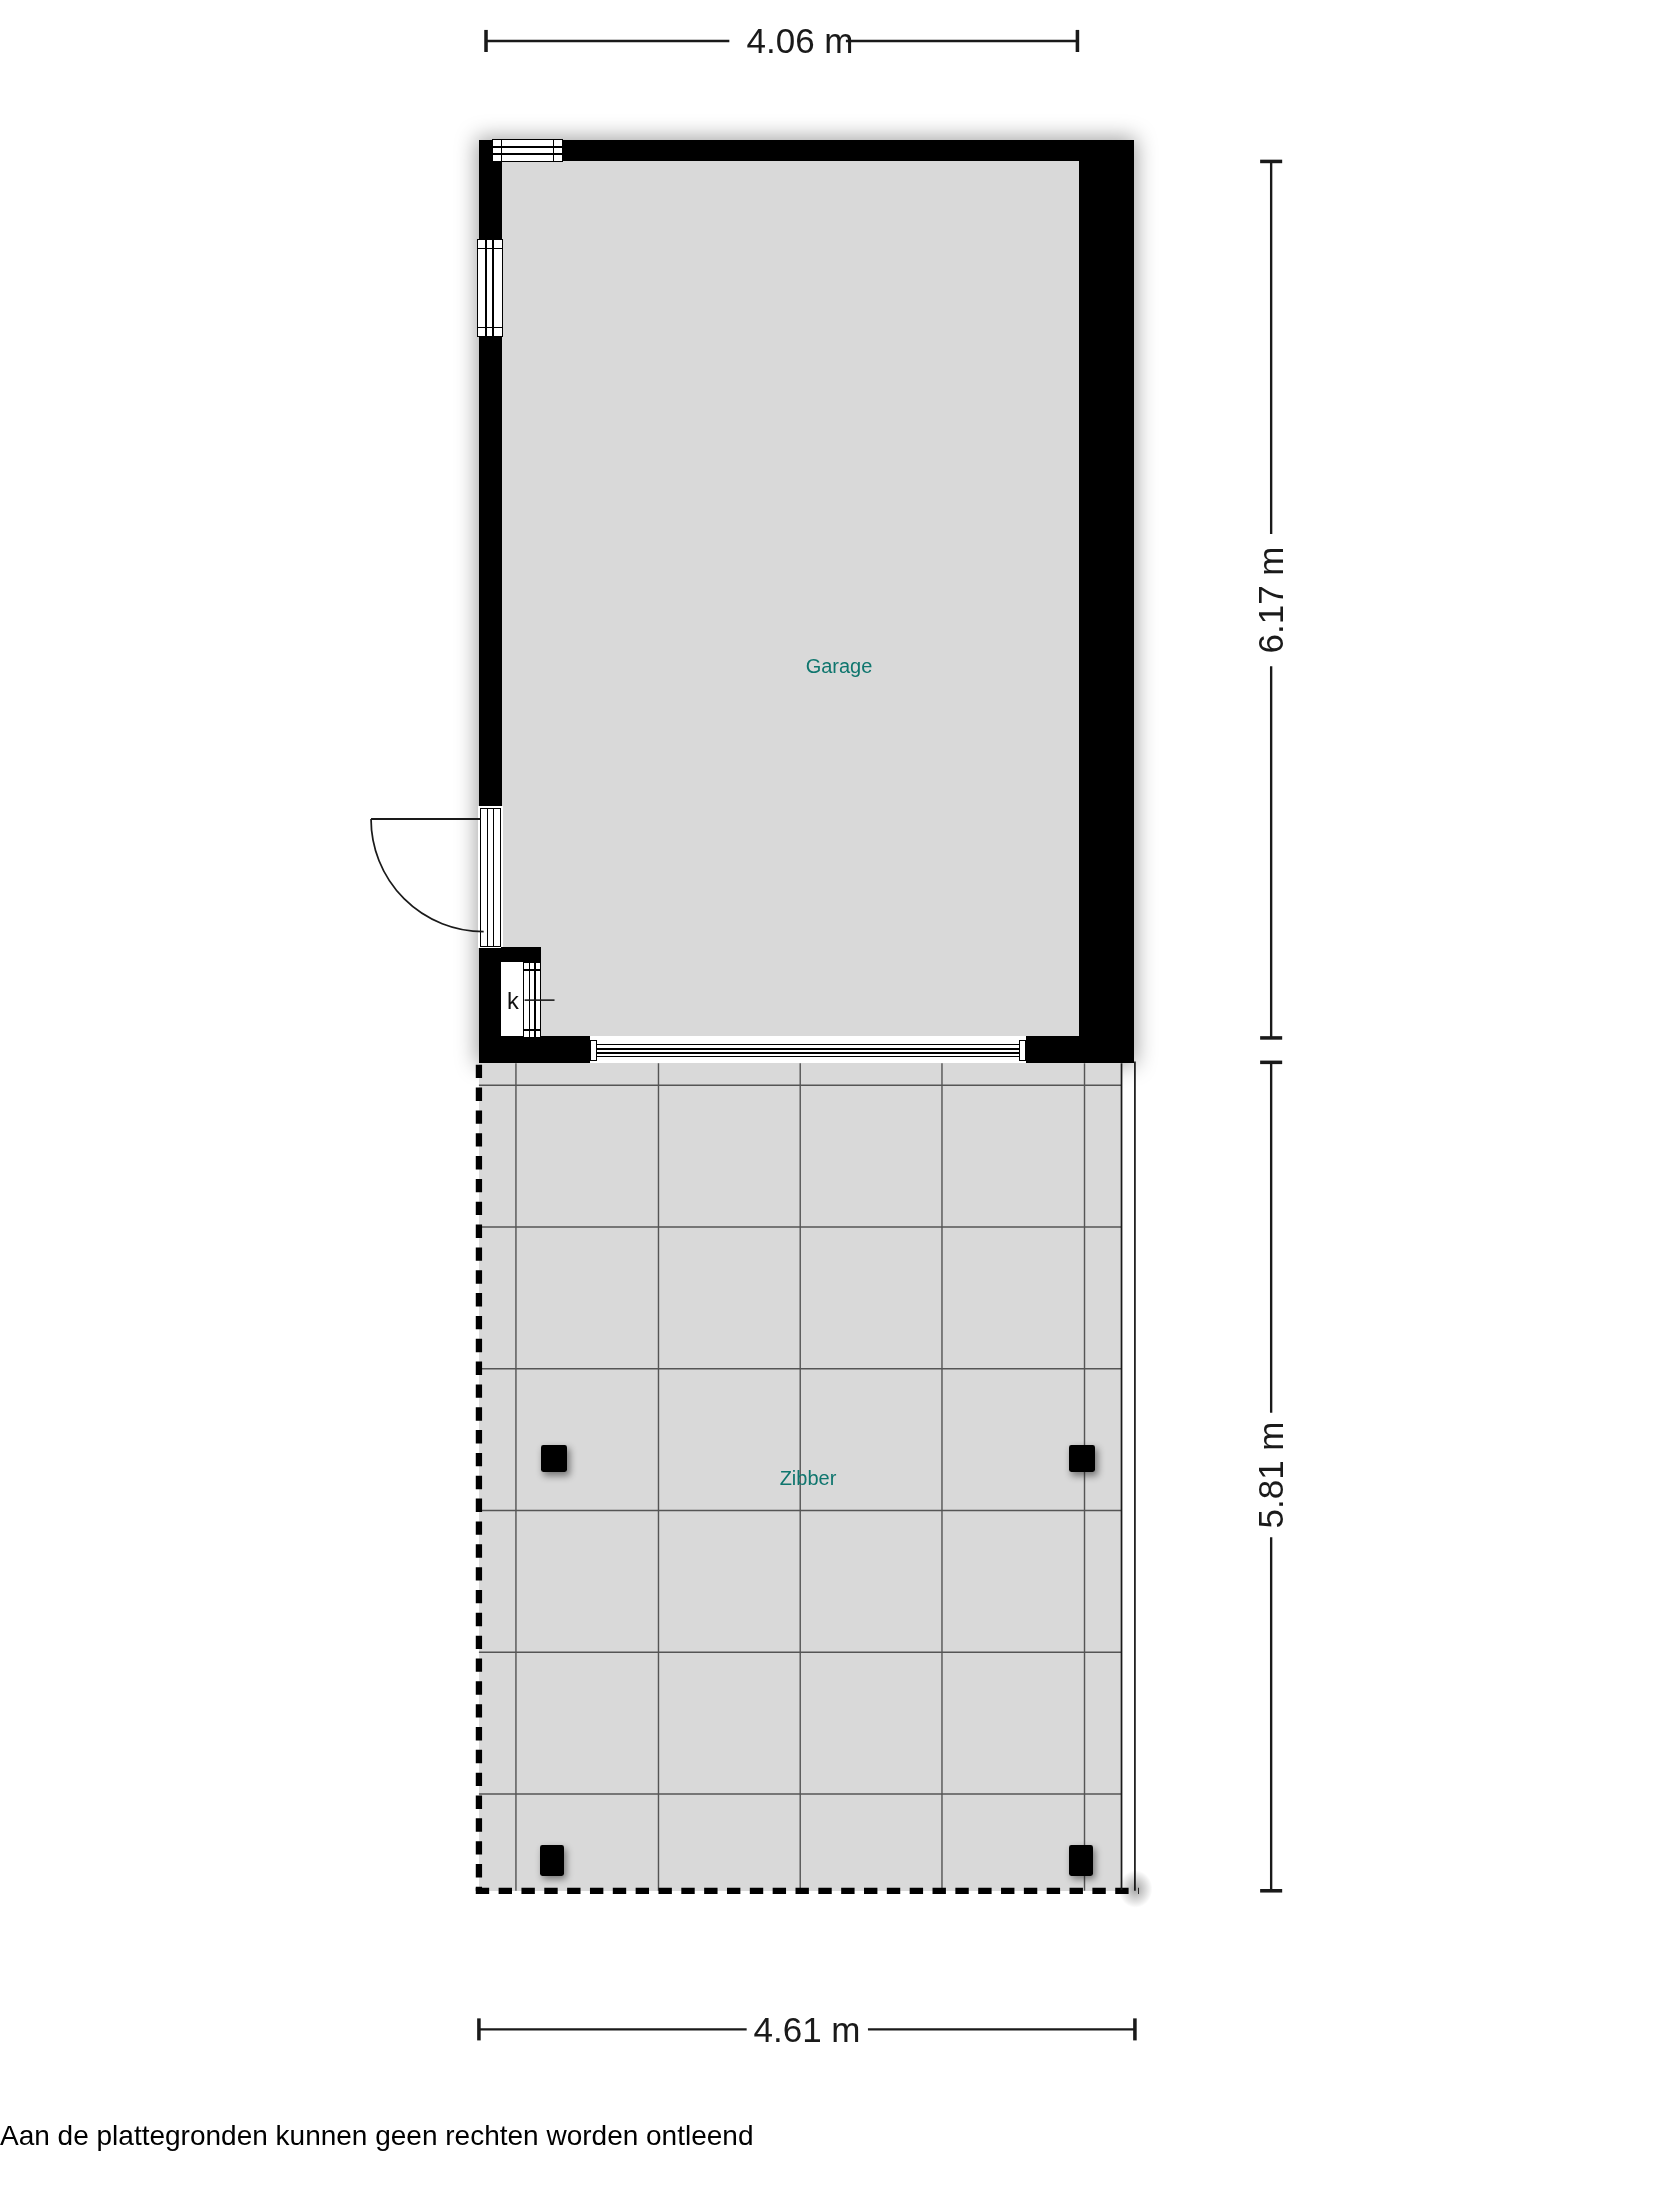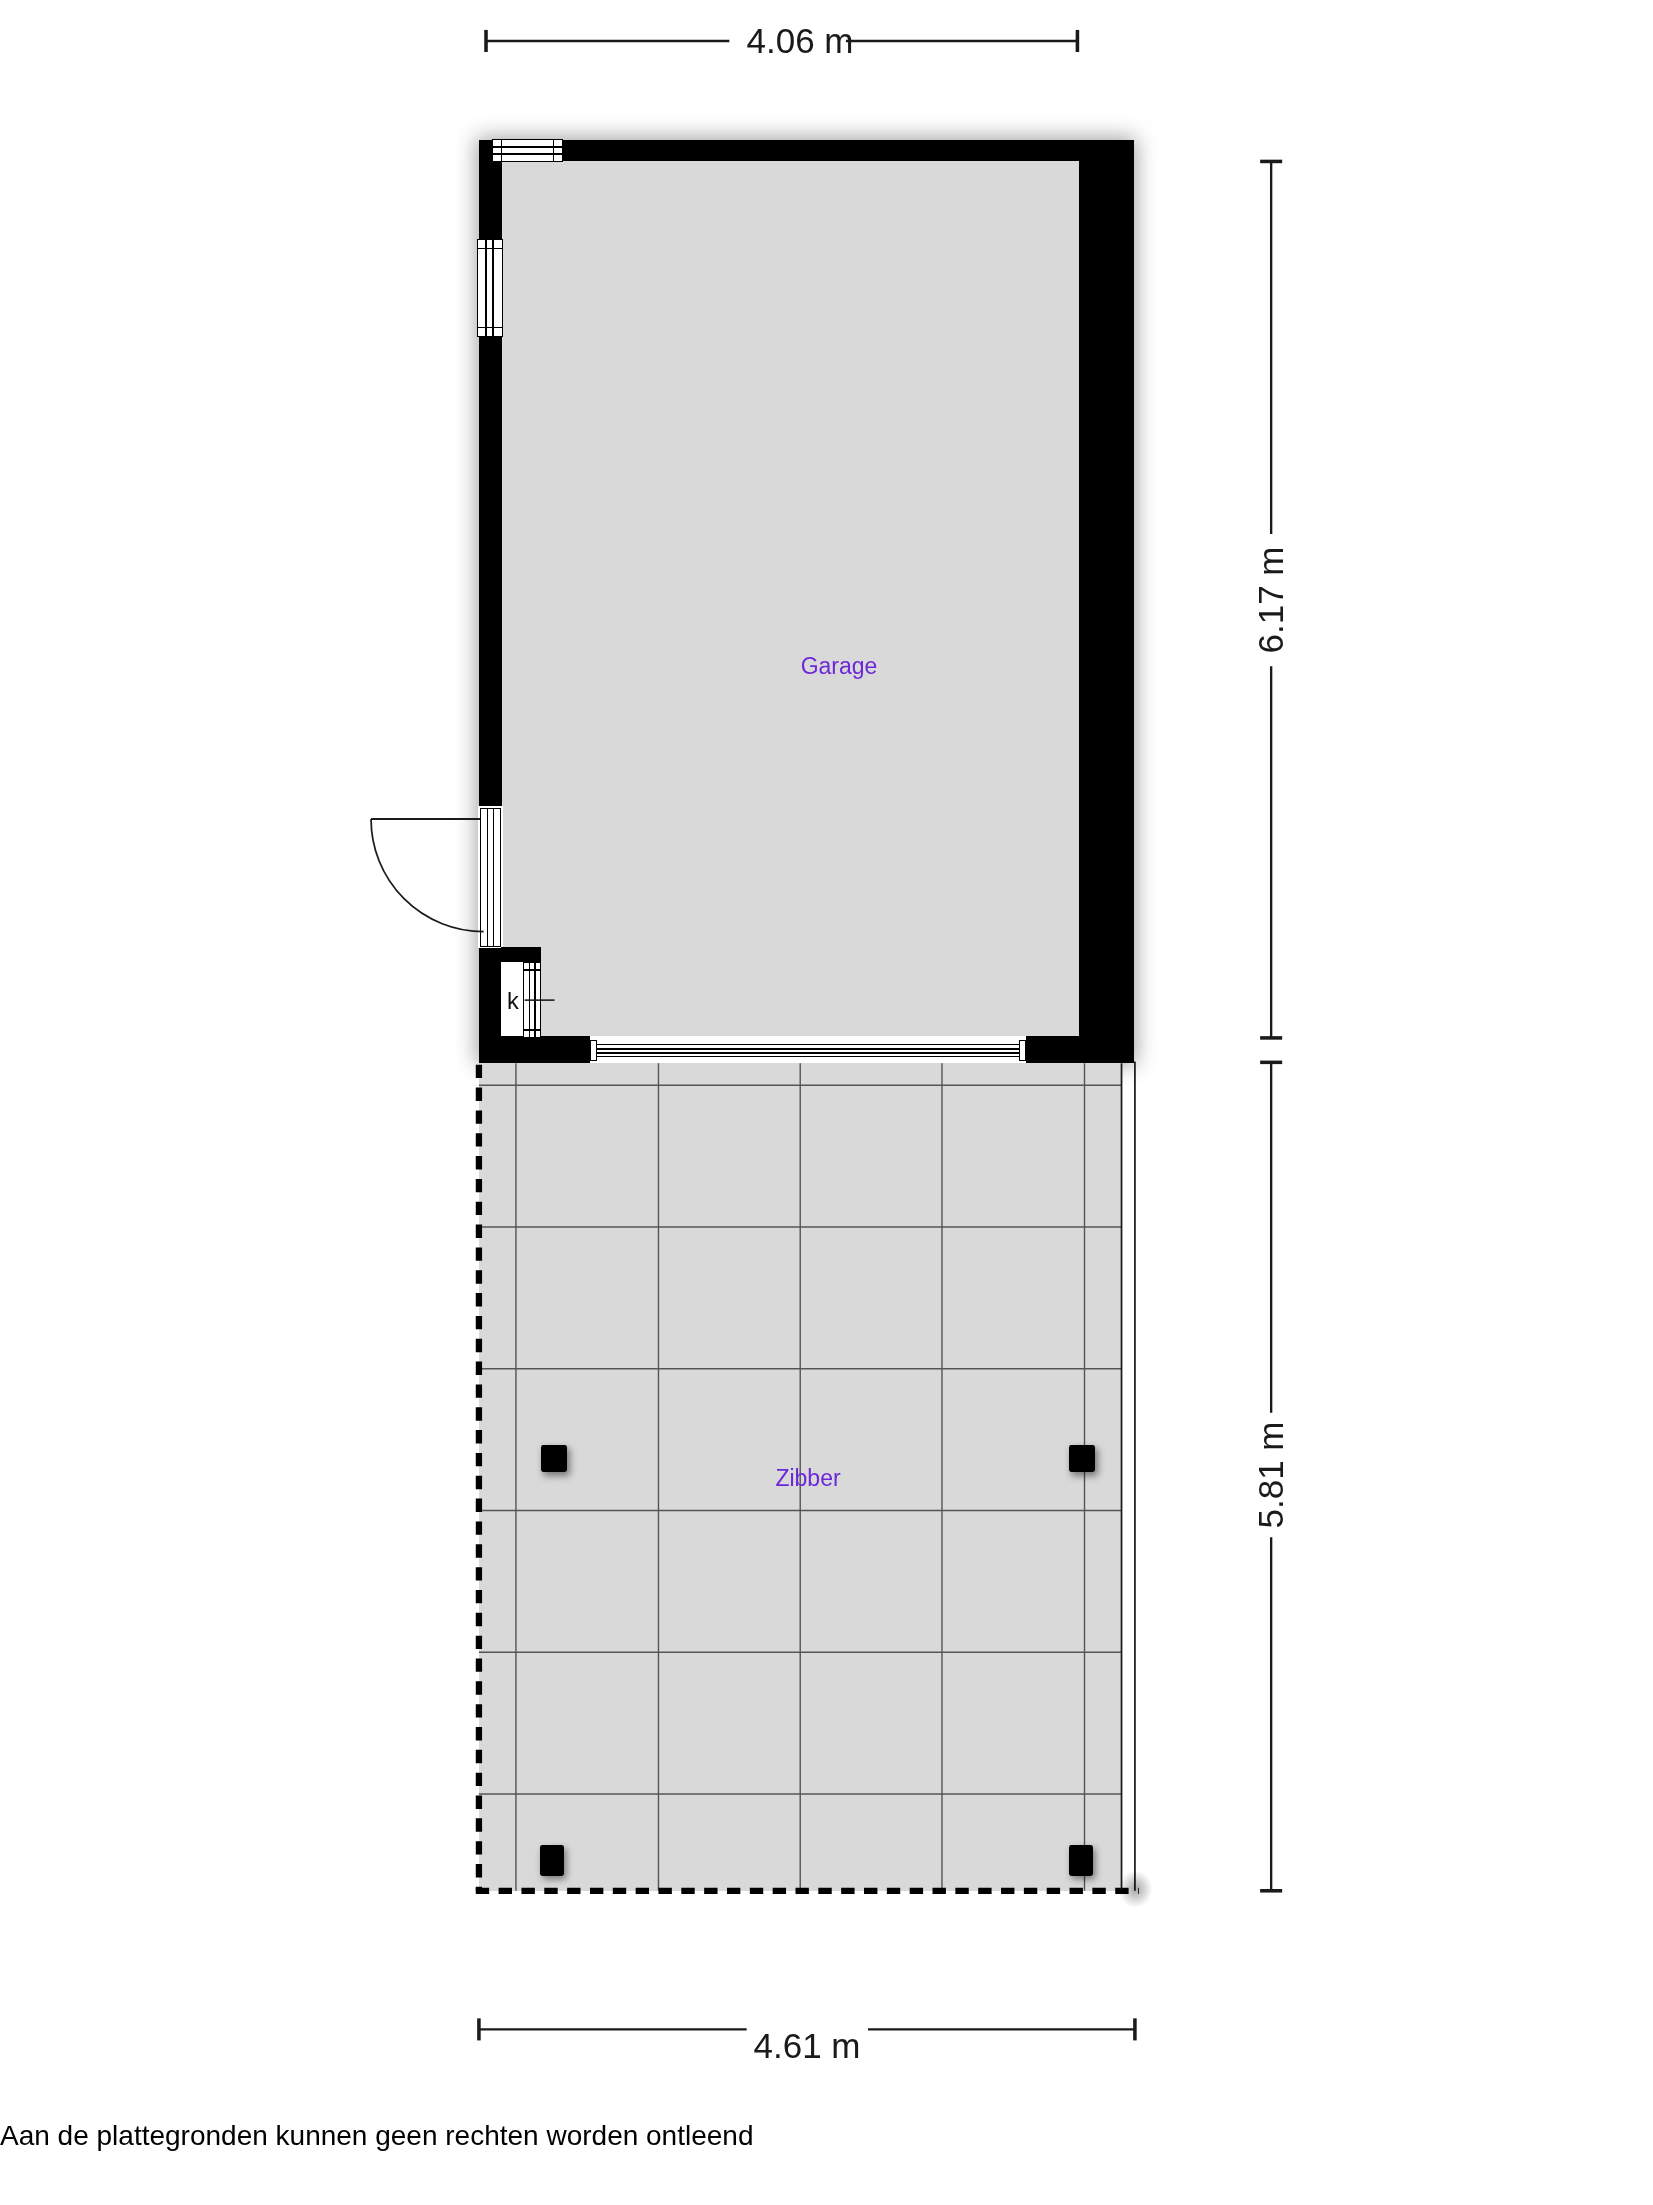--- a/index.html
+++ b/index.html
@@ -32,29 +32,29 @@
   .carport{left:479px;top:1063px;width:643px;height:828px;background:#d9d9d9;}
   .pillar{background:#000;border-radius:2.4px;box-shadow:2.4px 3.2px 7px rgba(0,0,0,0.45);}
   .pillar.p1{left:541px;top:1445px;width:26px;height:27px;}
   .pillar.p2{left:1069px;top:1445px;width:26px;height:27px;}
   .pillar.p3{left:540px;top:1845px;width:24.4px;height:31px;}
   .pillar.p4{left:1069px;top:1845px;width:24.4px;height:31px;}
   .fence-shadow{left:1112px;top:1863px;width:47px;height:52px;
     background:radial-gradient(closest-side,rgba(0,0,0,0.35),rgba(0,0,0,0) 72%);}
   
   .lbl{position:absolute;transform:translate(-50%,-50%);white-space:nowrap;}
-  .room-lbl{font-size:23px;color:#6d28d9;}
+  .room-lbl{font-size:20px;color:#0f766e;}
   .k-lbl{font-size:23.6px;color:#111;}
   .dim-lbl{font-size:35px;color:#1a1a1a;}
   .dim-lbl.vert{transform:translate(-50%,-50%) rotate(-90deg);}
   .garage-lbl{left:839px;top:666px;}
   .carport-lbl{left:808px;top:1478px;}
   .klabel{left:513px;top:1001px;}
   .dim-top{left:800px;top:41px;}
-  .dim-bottom{left:807px;top:2030px;margin-top:16px;}
+  .dim-bottom{left:807px;top:2030px;}
   .dim-rg{left:1271px;top:600px;}
   .dim-rc{left:1271px;top:1475px;}
   
   .overlay{position:absolute;left:0;top:0;width:1654px;height:2205px;pointer-events:none;}
   
   .footer{position:absolute;left:0;right:0;top:2120px;text-align:left;
     font-size:28px;line-height:31.5px;color:#000;}
 </style>
 </head>
 <body>

